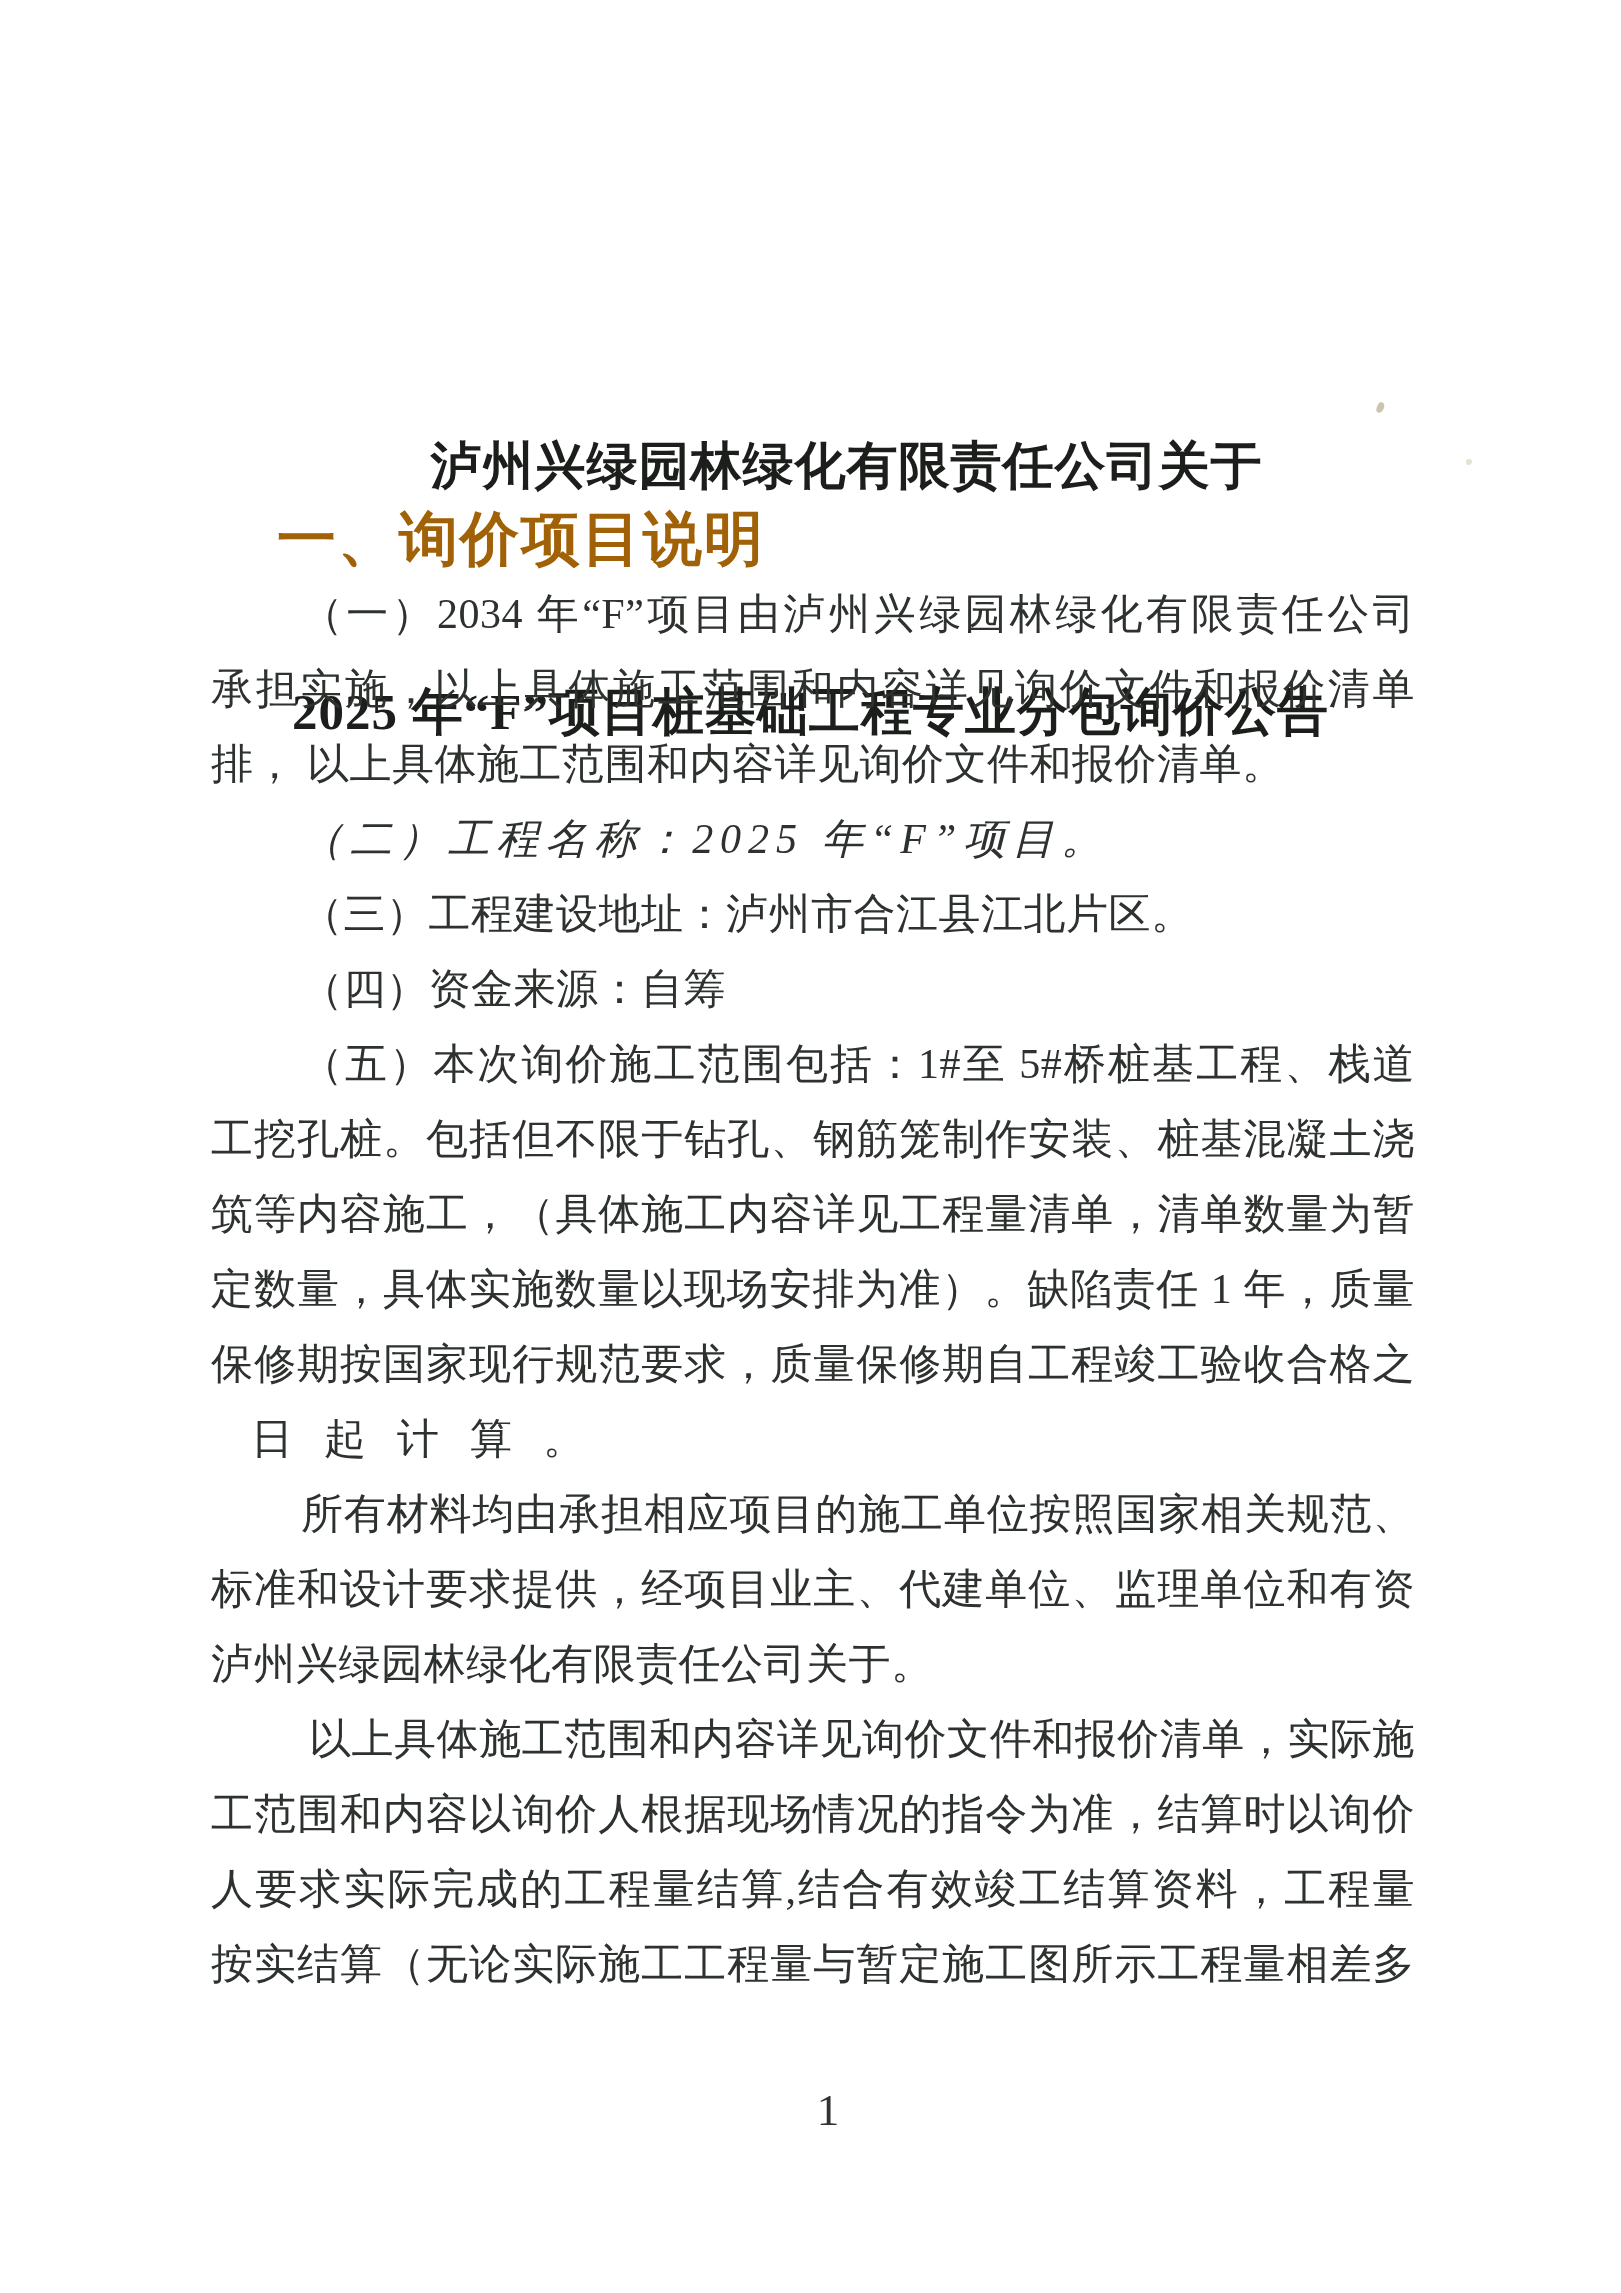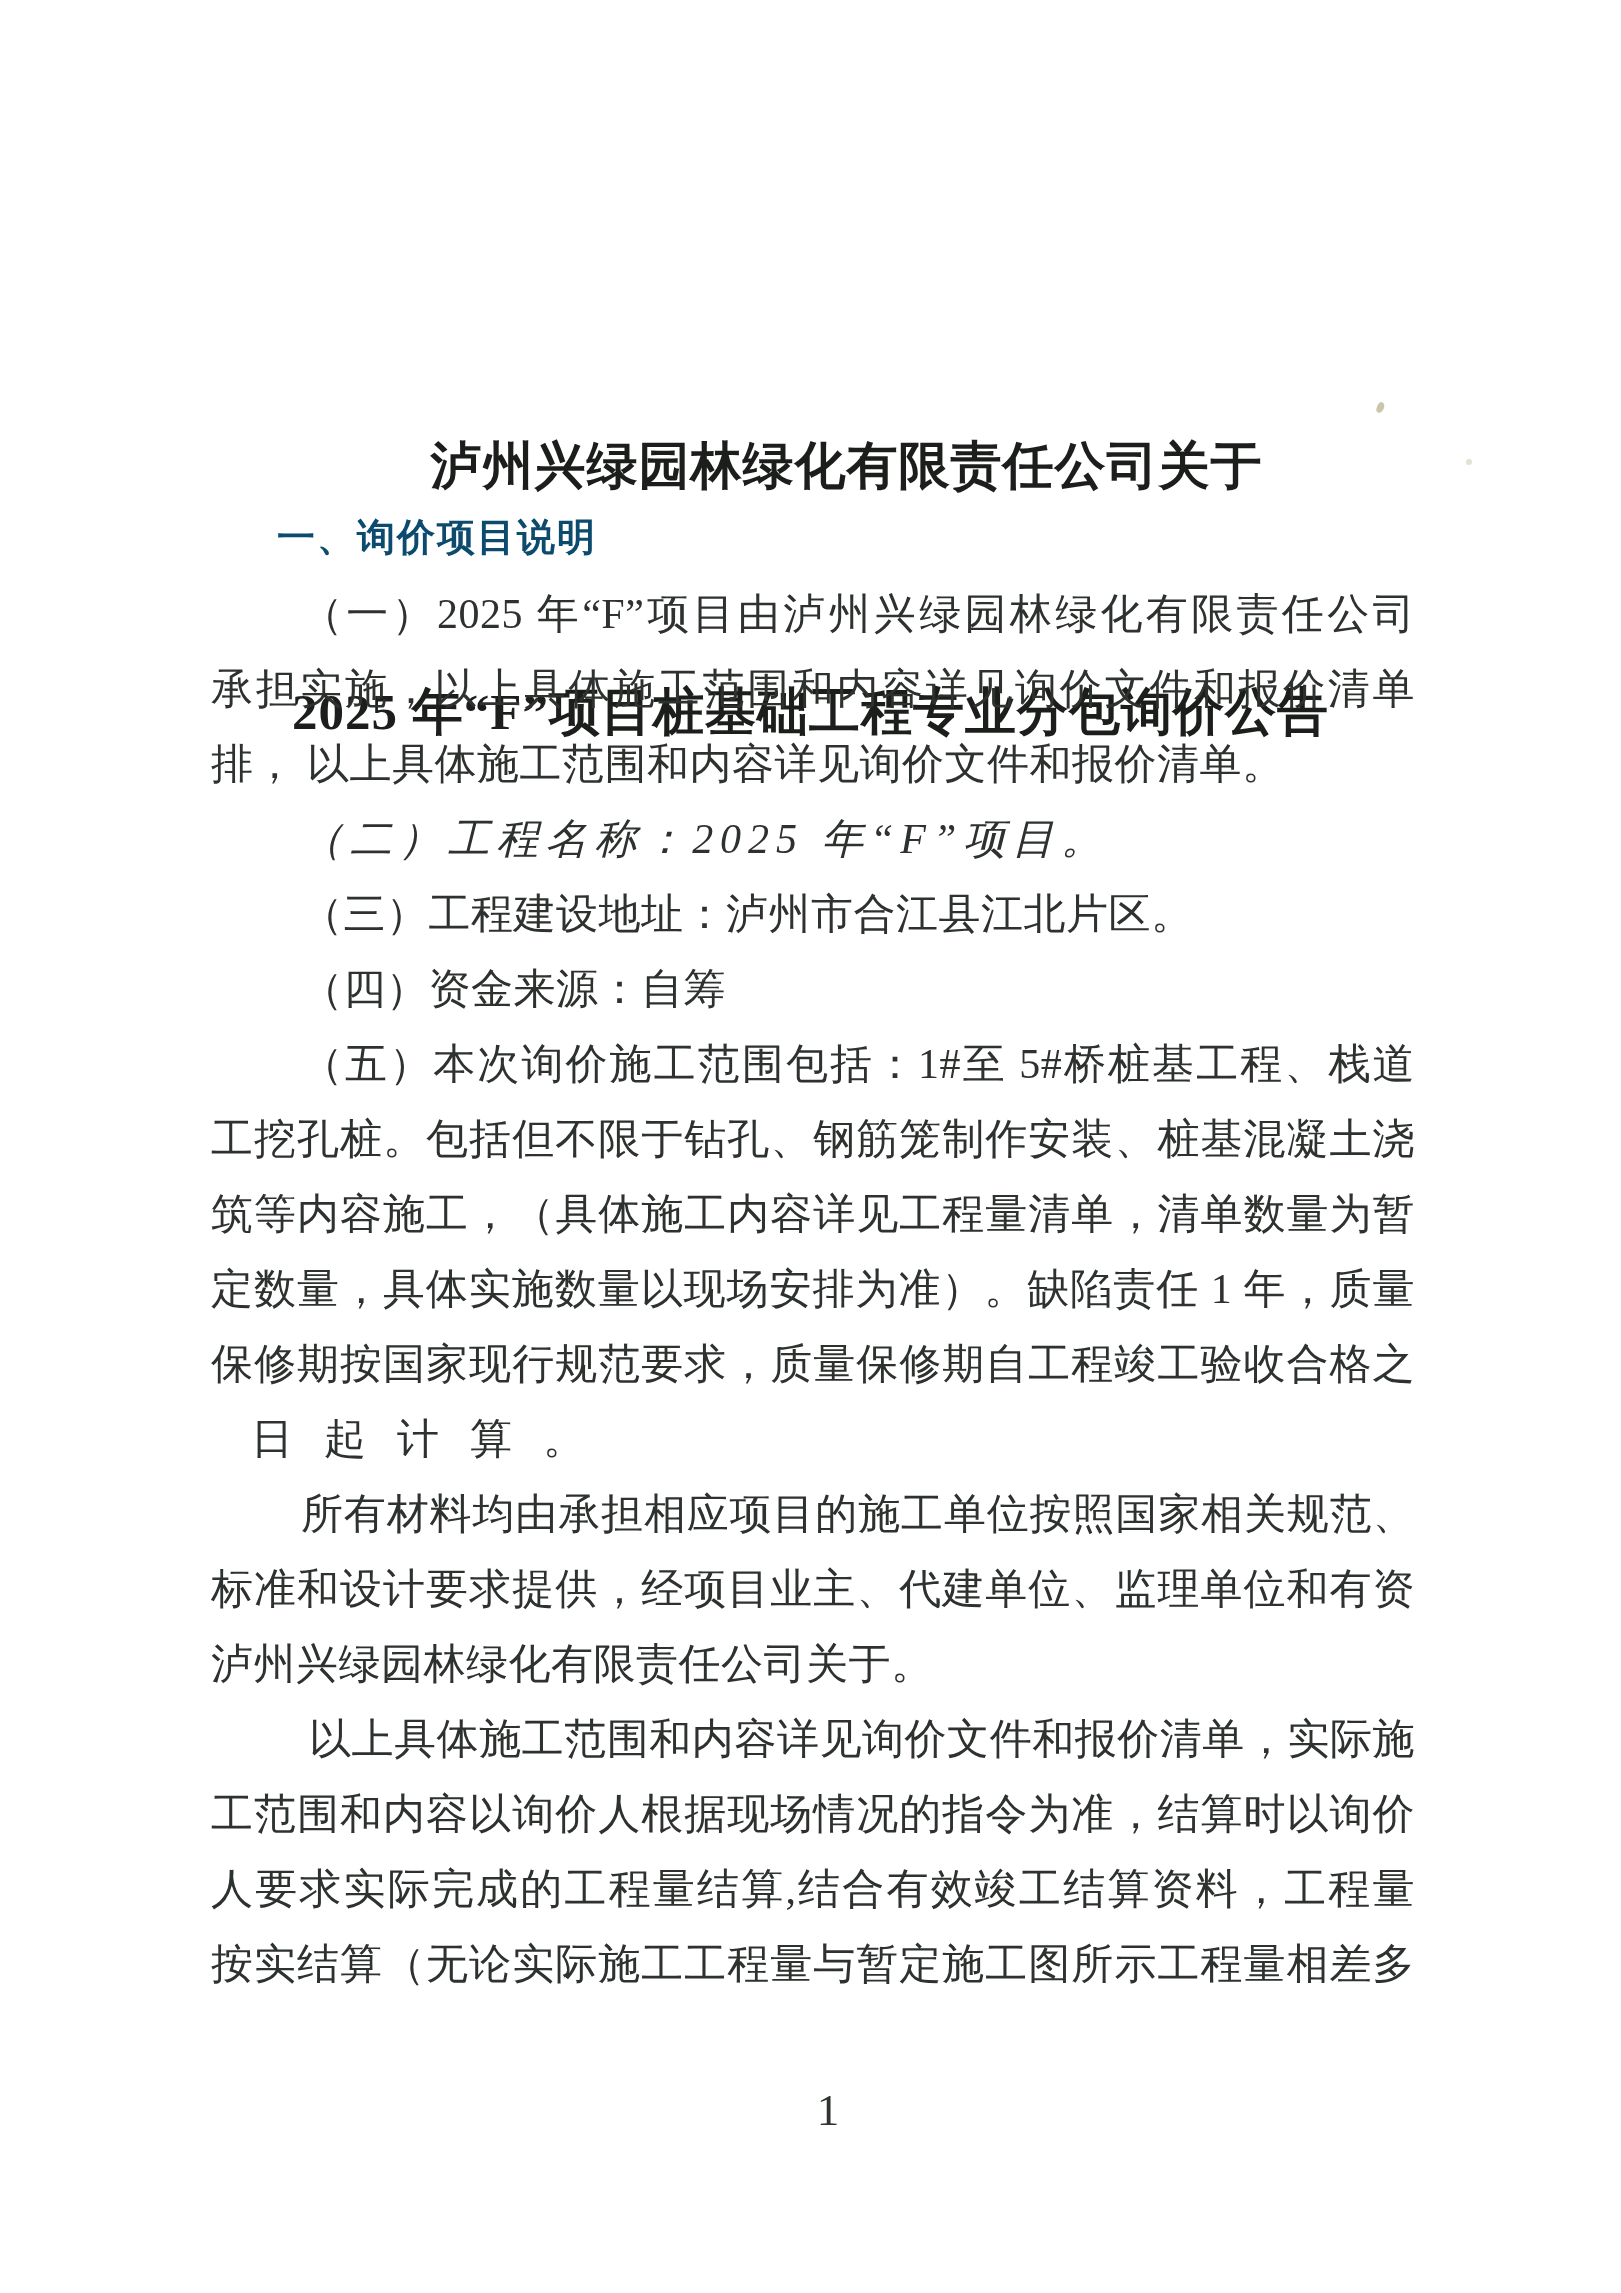--- a/index.html
+++ b/index.html
@@ -34,25 +34,25 @@
   }
   .line {
     font-size: 42px;
     line-height: 75px;
     height: 75px;
     white-space: pre-wrap;
     overflow: hidden;
     letter-spacing: 0.5px;
   }
   .heading {
-    font-family: Liberation Mono, monospace;
+    font-family: Liberation Serif, serif;
     font-weight: bold;
-    font-size: 38px;
+    font-size: 59px;
     text-indent: 66px;
-    color: #0c4a6e;
+    color: #a16207;
     letter-spacing: 2px;
   }
   .indent { text-indent: 90px; }
   .indent-deep { text-indent: 98px; }
   .justify { text-align: justify; text-align-last: justify; }
   .spread-sm { letter-spacing: 6.9px; font-style: italic; }
   .spread-lg { letter-spacing: 31px; margin-left: 40px; }
   .page-number {
     position: absolute;
     top: 2086px;
@@ -83,21 +83,21 @@
 
 <div class="page">
 
   <div class="title-block">
     <div class="title-line-1">泸州兴绿园林绿化有限责任公司关于</div>
     <div class="title-line-2">2025 年“F”项目桩基础工程专业分包询价公告</div>
   </div>
 
   <div class="body-area">
     <div class="line heading">一、询价项目说明</div>
-    <div class="line indent justify">（一）2025 年“F”项目由泸州兴绿园林绿化有限责任公司</div>
+    <div class="line indent justify">（一）2034 年“F”项目由泸州兴绿园林绿化有限责任公司</div>
     <div class="line justify">承担实施，以上具体施工范围和内容详见询价文件和报价清单</div>
     <div class="line">排， 以上具体施工范围和内容详见询价文件和报价清单。</div>
     <div class="line indent spread-sm">（二）工程名称：2025 年“F”项目。</div>
     <div class="line indent">（三）工程建设地址：泸州市合江县江北片区。</div>
     <div class="line indent">（四）资金来源：自筹</div>
     <div class="line indent justify">（五）本次询价施工范围包括：1#至 5#桥桩基工程、栈道人</div>
     <div class="line justify">工挖孔桩。包括但不限于钻孔、钢筋笼制作安装、桩基混凝土浇</div>
     <div class="line justify">筑等内容施工，（具体施工内容详见工程量清单，清单数量为暂</div>
     <div class="line justify">定数量，具体实施数量以现场安排为准）。缺陷责任 1 年，质量</div>
     <div class="line justify">保修期按国家现行规范要求，质量保修期自工程竣工验收合格之</div>

